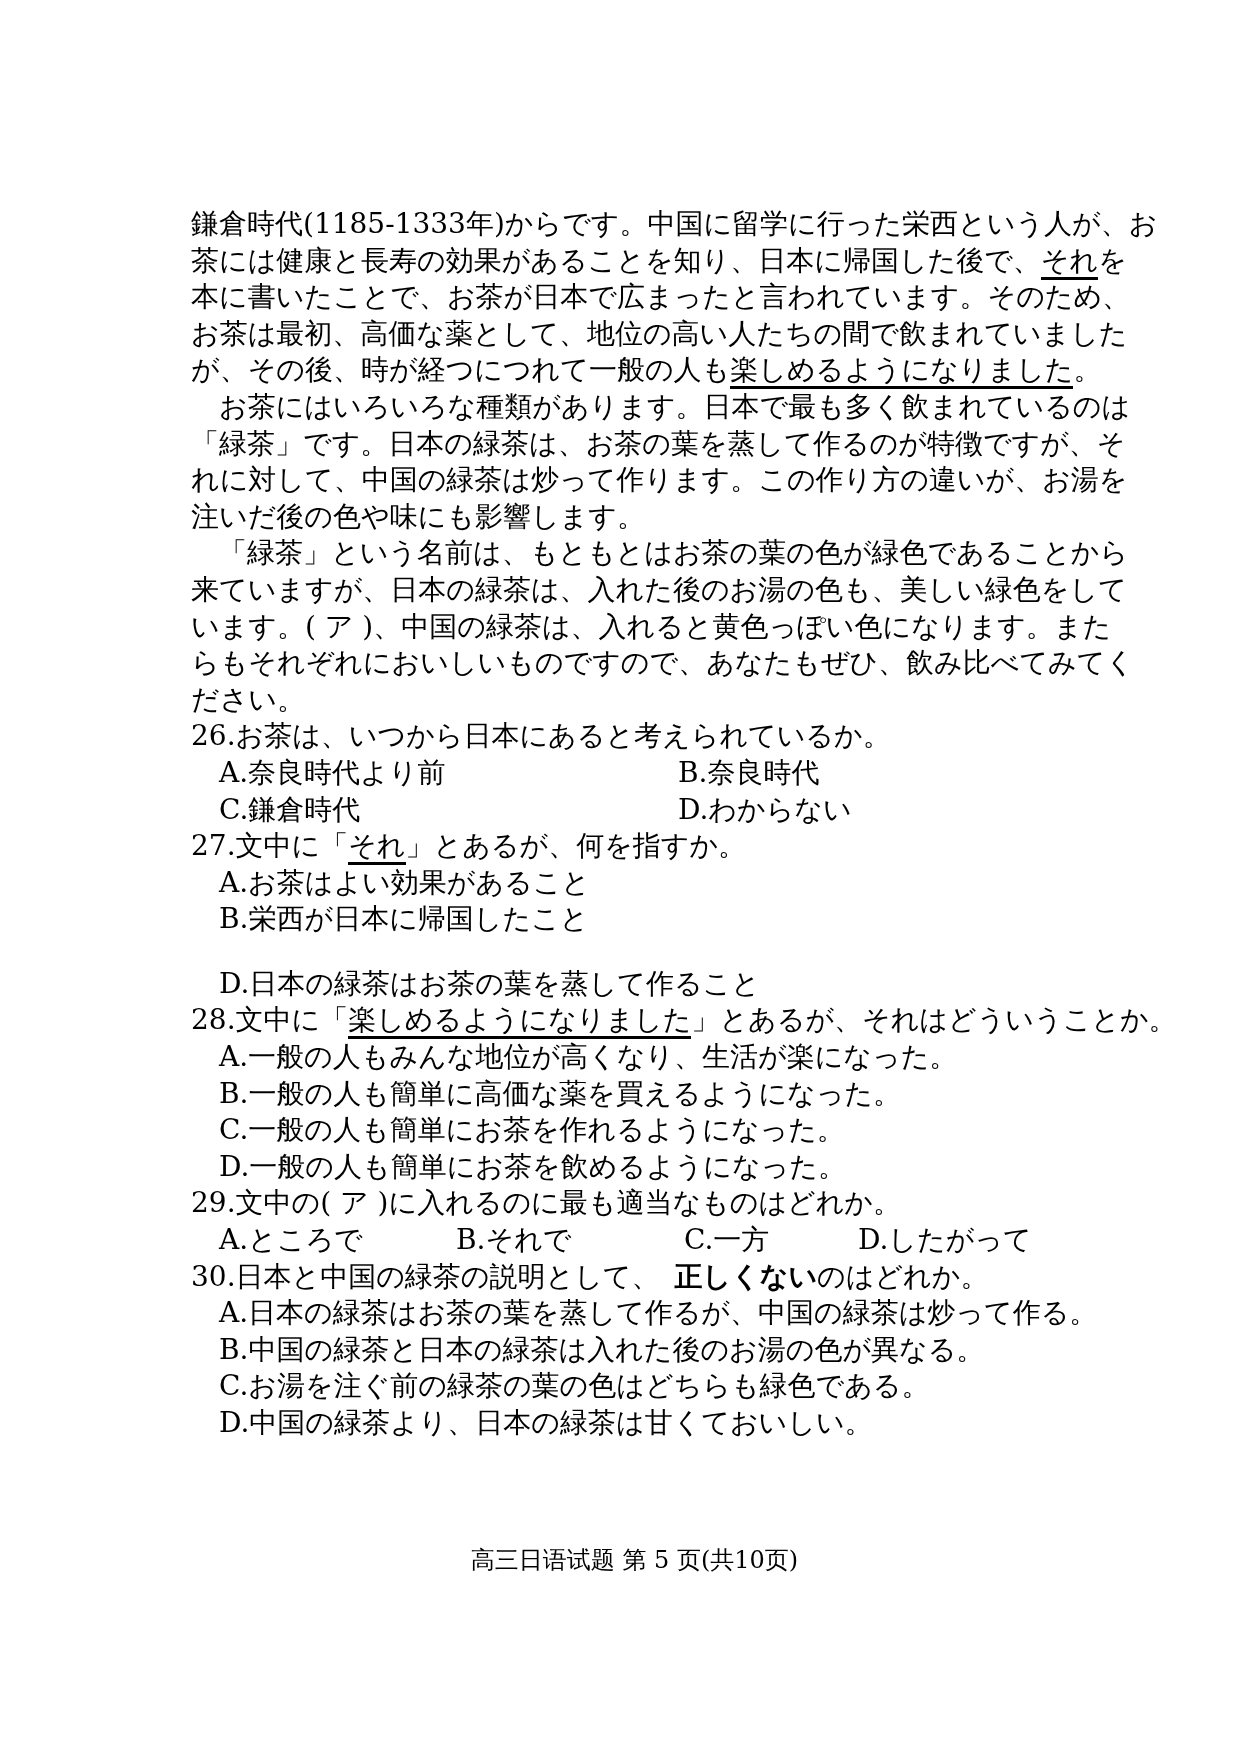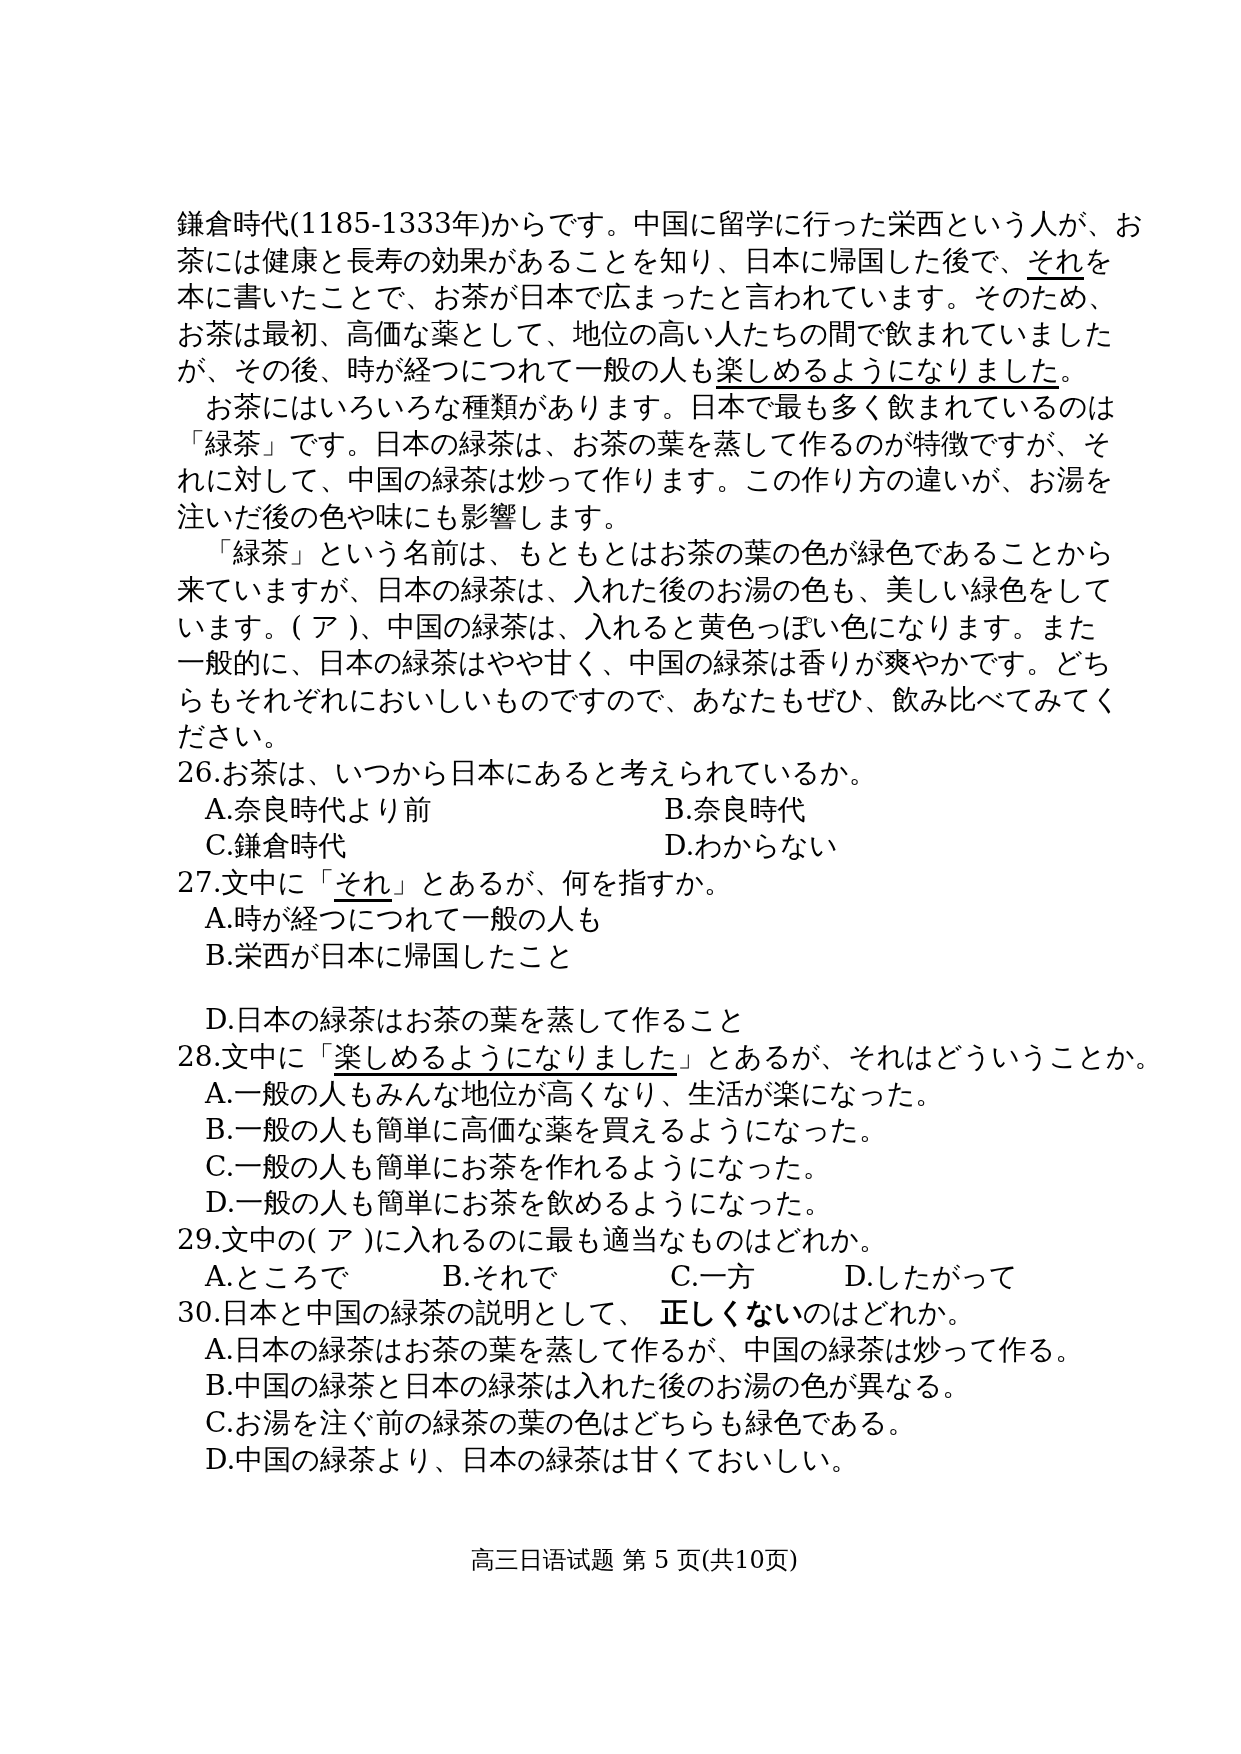--- a/index.html
+++ b/index.html
@@ -11,21 +11,21 @@
     position: relative;
     width: 1241px;
     height: 1754px;
     background: #ffffff;
     color: #000000;
     font-family: "DejaVu Serif", "Liberation Serif", serif;
     overflow: hidden;
   }
   .content {
     position: absolute;
-    left: 177px;
+    left: 191px;
     top: 206px;
     width: 920px;
   }
   .line {
     height: 36.6px;
     line-height: 36.6px;
     font-size: 28px;
     white-space: nowrap;
   }
   .cell {
@@ -62,28 +62,27 @@
       <div class="line"><span>本に書いたことで、お茶が日本で広まったと言われています。そのため、</span></div>
       <div class="line"><span>お茶は最初、高価な薬として、地位の高い人たちの間で飲まれていました</span></div>
       <div class="line"><span>が、その後、時が経つにつれて一般の人も</span><span class="u">楽しめるようになりました</span><span>。</span></div>
       <div class="line" style="padding-left: 28px;"><span>お茶にはいろいろな種類があります。日本で最も多く飲まれているのは</span></div>
       <div class="line"><span>「緑茶」です。日本の緑茶は、お茶の葉を蒸して作るのが特徴ですが、そ</span></div>
       <div class="line"><span>れに対して、中国の緑茶は炒って作ります。この作り方の違いが、お湯を</span></div>
       <div class="line"><span>注いだ後の色や味にも影響します。</span></div>
       <div class="line" style="padding-left: 28px;"><span>「緑茶」という名前は、もともとはお茶の葉の色が緑色であることから</span></div>
       <div class="line"><span>来ていますが、日本の緑茶は、入れた後のお湯の色も、美しい緑色をして</span></div>
       <div class="line"><span>います。( ア )、中国の緑茶は、入れると黄色っぽい色になります。また</span></div>
-      <div class="line"><span>一般的に、日本の緑茶はやや甘く、中国の緑茶は香りが爽やかです。どち</span></div>
       <div class="line"><span>らもそれぞれにおいしいものですので、あなたもぜひ、飲み比べてみてく</span></div>
       <div class="line"><span>ださい。</span></div>
       <div class="line"><span>26.お茶は、いつから日本にあると考えられているか。</span></div>
       <div class="line" style="padding-left: 28px;"><span class="cell" style="width: 459px;"><span>A.奈良時代より前</span></span><span class="cell"><span>B.奈良時代</span></span></div>
       <div class="line" style="padding-left: 28px;"><span class="cell" style="width: 459px;"><span>C.鎌倉時代</span></span><span class="cell"><span>D.わからない</span></span></div>
       <div class="line"><span>27.文中に「</span><span class="u">それ</span><span>」とあるが、何を指すか。</span></div>
-      <div class="line" style="padding-left: 28px;"><span>A.時が経つにつれて一般の人も</span></div>
+      <div class="line" style="padding-left: 28px;"><span>A.お茶はよい効果があること</span></div>
       <div class="line" style="padding-left: 28px;"><span>B.栄西が日本に帰国したこと</span></div>
       <div class="line" style="padding-left: 28px; margin-top: 28px;"><span>D.日本の緑茶はお茶の葉を蒸して作ること</span></div>
       <div class="line"><span>28.文中に「</span><span class="u">楽しめるようになりました</span><span>」とあるが、それはどういうことか。</span></div>
       <div class="line" style="padding-left: 28px;"><span>A.一般の人もみんな地位が高くなり、生活が楽になった。</span></div>
       <div class="line" style="padding-left: 28px;"><span>B.一般の人も簡単に高価な薬を買えるようになった。</span></div>
       <div class="line" style="padding-left: 28px;"><span>C.一般の人も簡単にお茶を作れるようになった。</span></div>
       <div class="line" style="padding-left: 28px;"><span>D.一般の人も簡単にお茶を飲めるようになった。</span></div>
       <div class="line"><span>29.文中の( ア )に入れるのに最も適当なものはどれか。</span></div>
       <div class="line" style="padding-left: 28px;"><span class="cell" style="width: 237px;"><span>A.ところで</span></span><span class="cell" style="width: 228px;"><span>B.それで</span></span><span class="cell" style="width: 174px;"><span>C.一方</span></span><span class="cell"><span>D.したがって</span></span></div>
       <div class="line"><span>30.日本と中国の緑茶の説明として、</span><span class="b">正しくない</span><span>のはどれか。</span></div>

